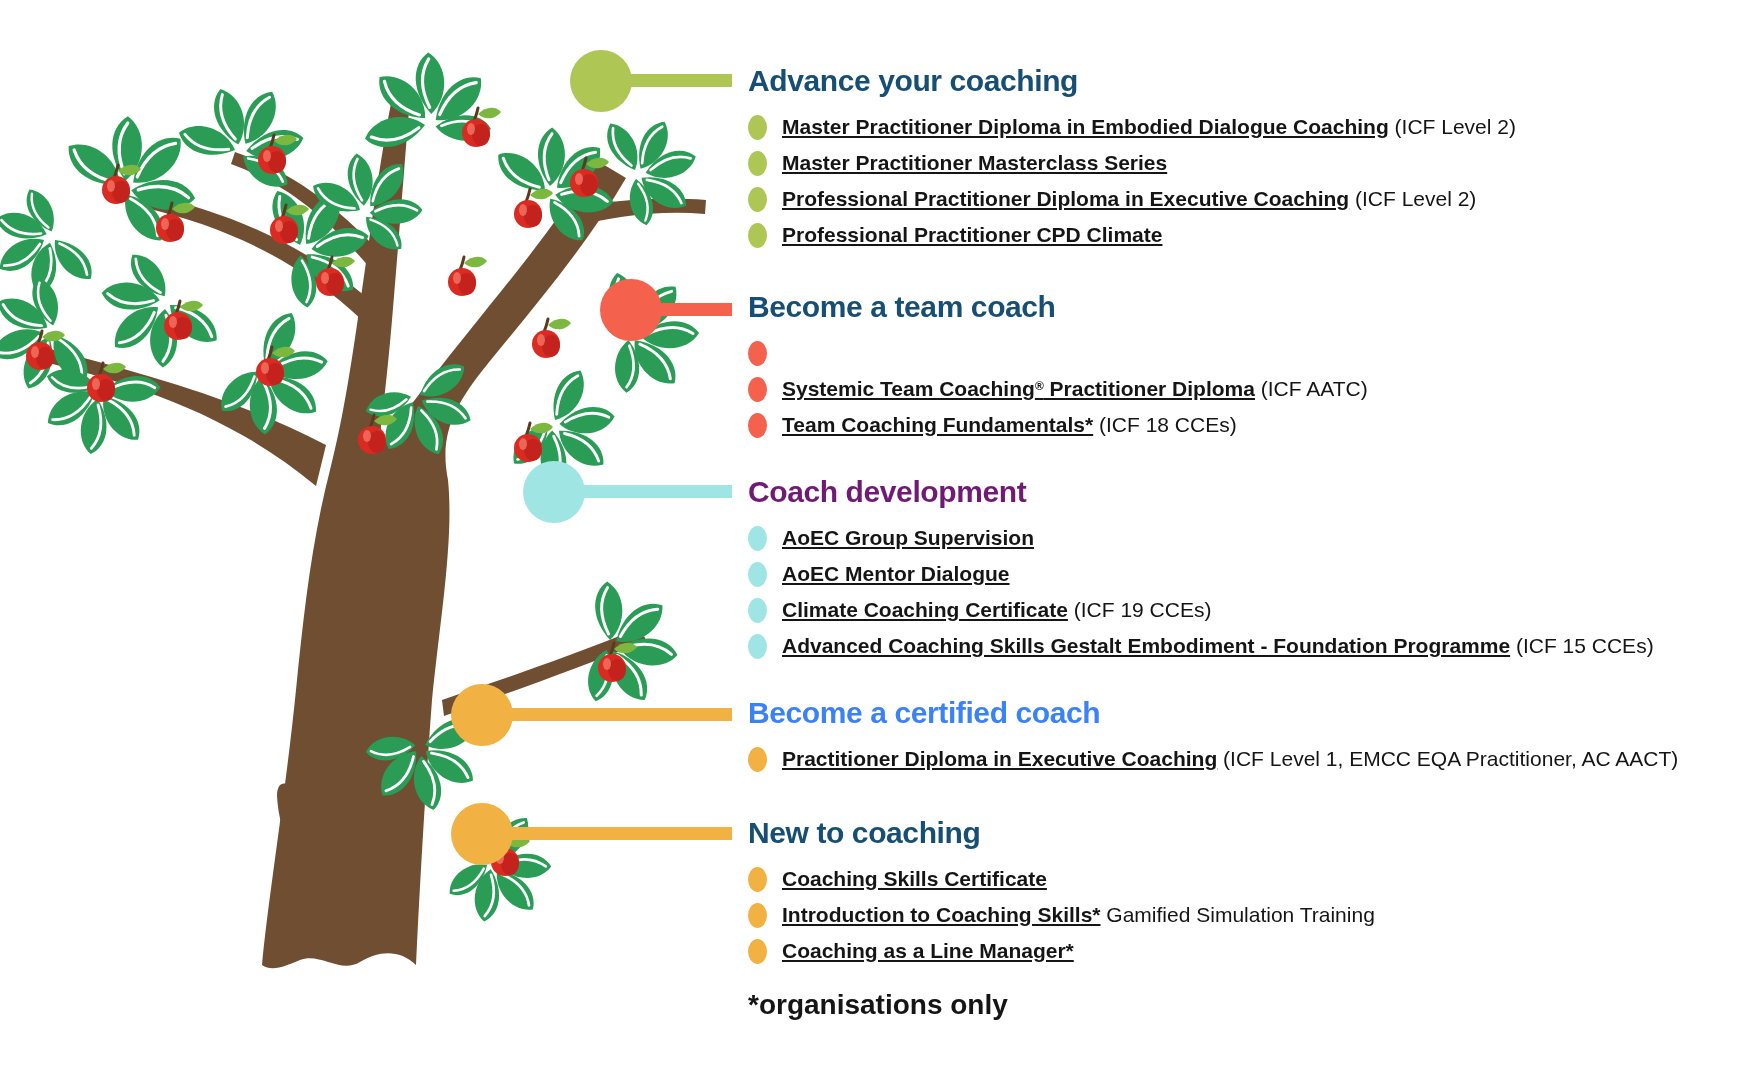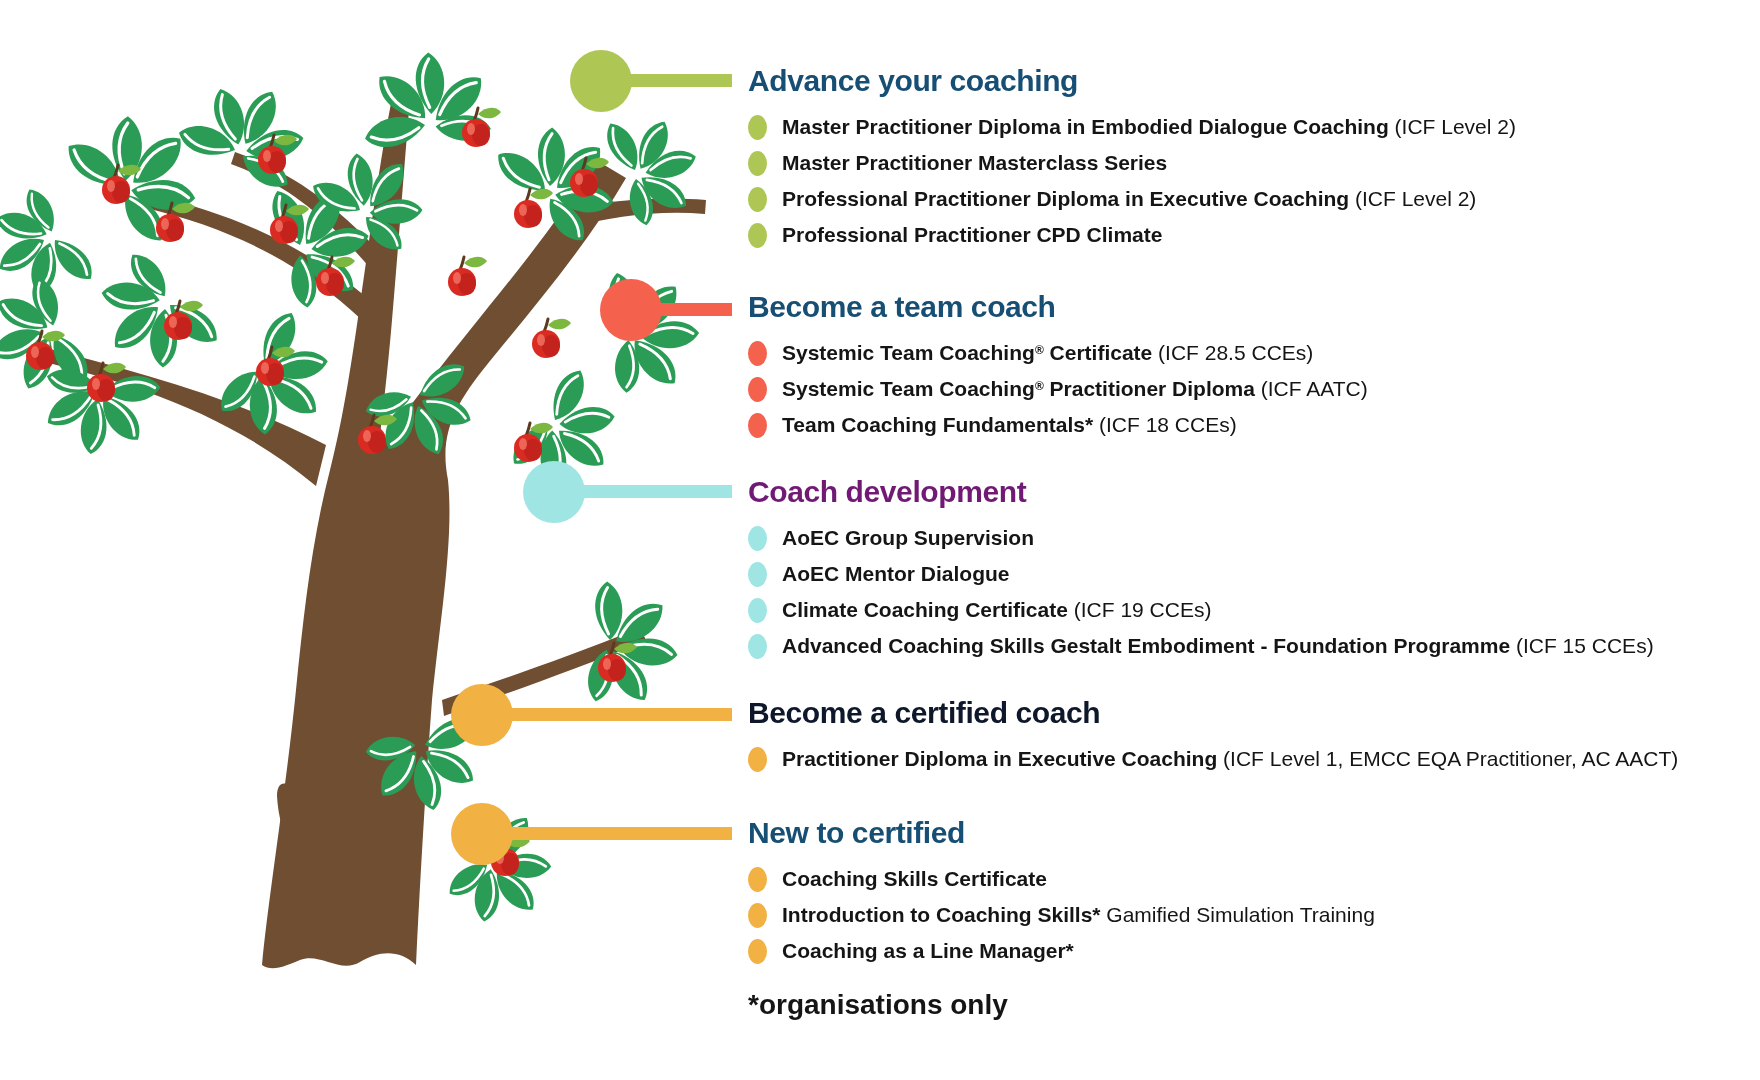--- a/index.html
+++ b/index.html
@@ -11,21 +11,21 @@
   .marker-circle{position:absolute;width:62px;height:62px;border-radius:50%;}
   .marker-line{position:absolute;height:13px;}
   .section-content{position:absolute;left:748px;}
   .section-heading{
     font-size:30px;font-weight:700;line-height:36px;letter-spacing:-0.4px;
     color:#174e74;white-space:nowrap;margin:0 0 10px 0;
   }
   .item{display:flex;align-items:center;height:36px;white-space:nowrap;}
   .item .bullet{flex:none;width:19px;height:25px;border-radius:50%;margin-right:15px;}
   .item-text{font-size:21px;color:#151515;}
-  .item-text strong{font-weight:700;}
+  .item-text strong{font-weight:700;text-decoration:underline;}
   .item-text sup{font-size:12px;vertical-align:6px;}
   .footnote{
     position:absolute;left:748px;top:992px;font-size:28px;font-weight:700;
     color:#151515;line-height:26px;
   }
 </style>
 </head>
 <body>
 
 <div class="canvas">
@@ -153,21 +153,20 @@
 
   
   <div style="display:contents">
     <div class="marker-circle" style="left: 600px; top: 279px; background: rgb(244, 97, 77);"></div>
     <div class="marker-line" style="left: 630px; top: 303px; width: 102px; background: rgb(244, 97, 77);"></div>
     <div class="section-content" style="top:289px;">
       <div class="section-heading" style="color: rgb(23, 78, 116);">Become a team coach</div>
       <div>
           <div class="item">
             <span class="bullet" style="background: rgb(244, 97, 77);"></span>
-            <span class="item-text"><strong>Systemic Team Coaching<sup>®</sup> Certificate</strong> (ICF 28.5 CCEs)</span>
           </div>
           <div class="item">
             <span class="bullet" style="background: rgb(244, 97, 77);"></span>
             <span class="item-text"><strong>Systemic Team Coaching<sup>®</sup> Practitioner Diploma</strong> (ICF AATC)</span>
           </div>
           <div class="item">
             <span class="bullet" style="background: rgb(244, 97, 77);"></span>
             <span class="item-text"><strong>Team Coaching Fundamentals*</strong> (ICF 18 CCEs)</span>
           </div>
         </div>
@@ -199,36 +198,36 @@
           </div>
         </div>
     </div>
   </div>
 
   
   <div style="display:contents">
     <div class="marker-circle" style="left: 451px; top: 684px; background: rgb(241, 178, 67);"></div>
     <div class="marker-line" style="left: 481px; top: 708px; width: 251px; background: rgb(241, 178, 67);"></div>
     <div class="section-content" style="top:695px;">
-      <div class="section-heading" style="color: #0f172a;">Become a certified coach</div>
+      <div class="section-heading" style="color: #3b82f6;">Become a certified coach</div>
       <div>
           <div class="item">
             <span class="bullet" style="background: rgb(241, 178, 67);"></span>
             <span class="item-text"><strong>Practitioner Diploma in Executive Coaching</strong> (ICF Level 1, EMCC EQA Practitioner, AC AACT)</span>
           </div>
         </div>
     </div>
   </div>
 
   
   <div style="display:contents">
     <div class="marker-circle" style="left: 451px; top: 803px; background: rgb(241, 178, 67);"></div>
     <div class="marker-line" style="left: 481px; top: 827px; width: 251px; background: rgb(241, 178, 67);"></div>
     <div class="section-content" style="top:815px;">
-      <div class="section-heading" style="color: rgb(23, 78, 116);">New to certified</div>
+      <div class="section-heading" style="color: rgb(23, 78, 116);">New to coaching</div>
       <div>
           <div class="item">
             <span class="bullet" style="background: rgb(241, 178, 67);"></span>
             <span class="item-text"><strong>Coaching Skills Certificate</strong></span>
           </div>
           <div class="item">
             <span class="bullet" style="background: rgb(241, 178, 67);"></span>
             <span class="item-text"><strong>Introduction to Coaching Skills*</strong> Gamified Simulation Training</span>
           </div>
           <div class="item">

